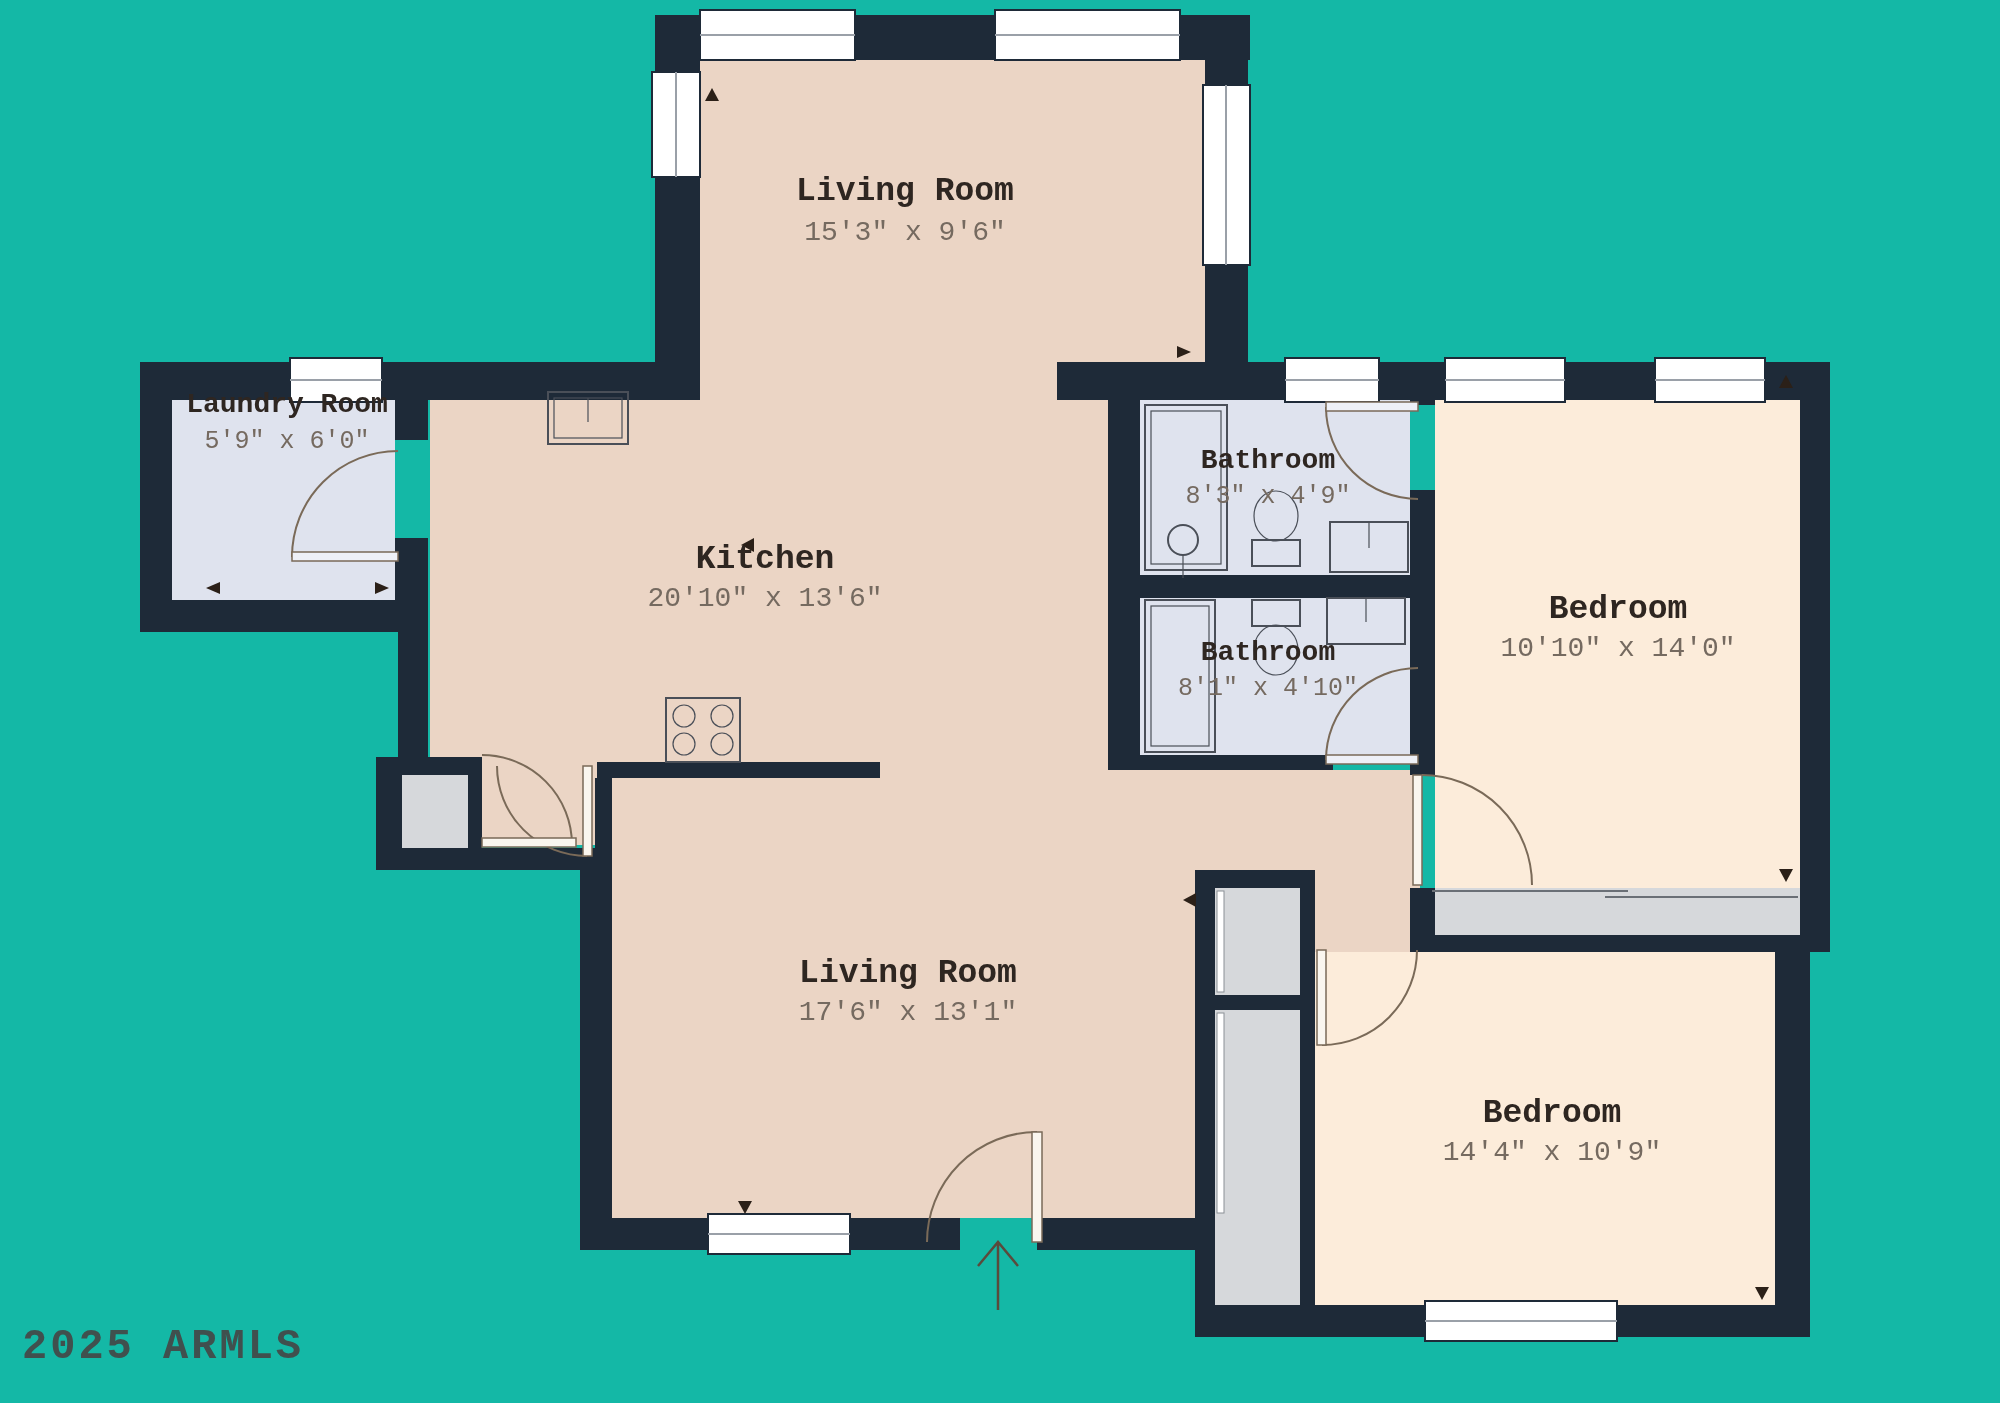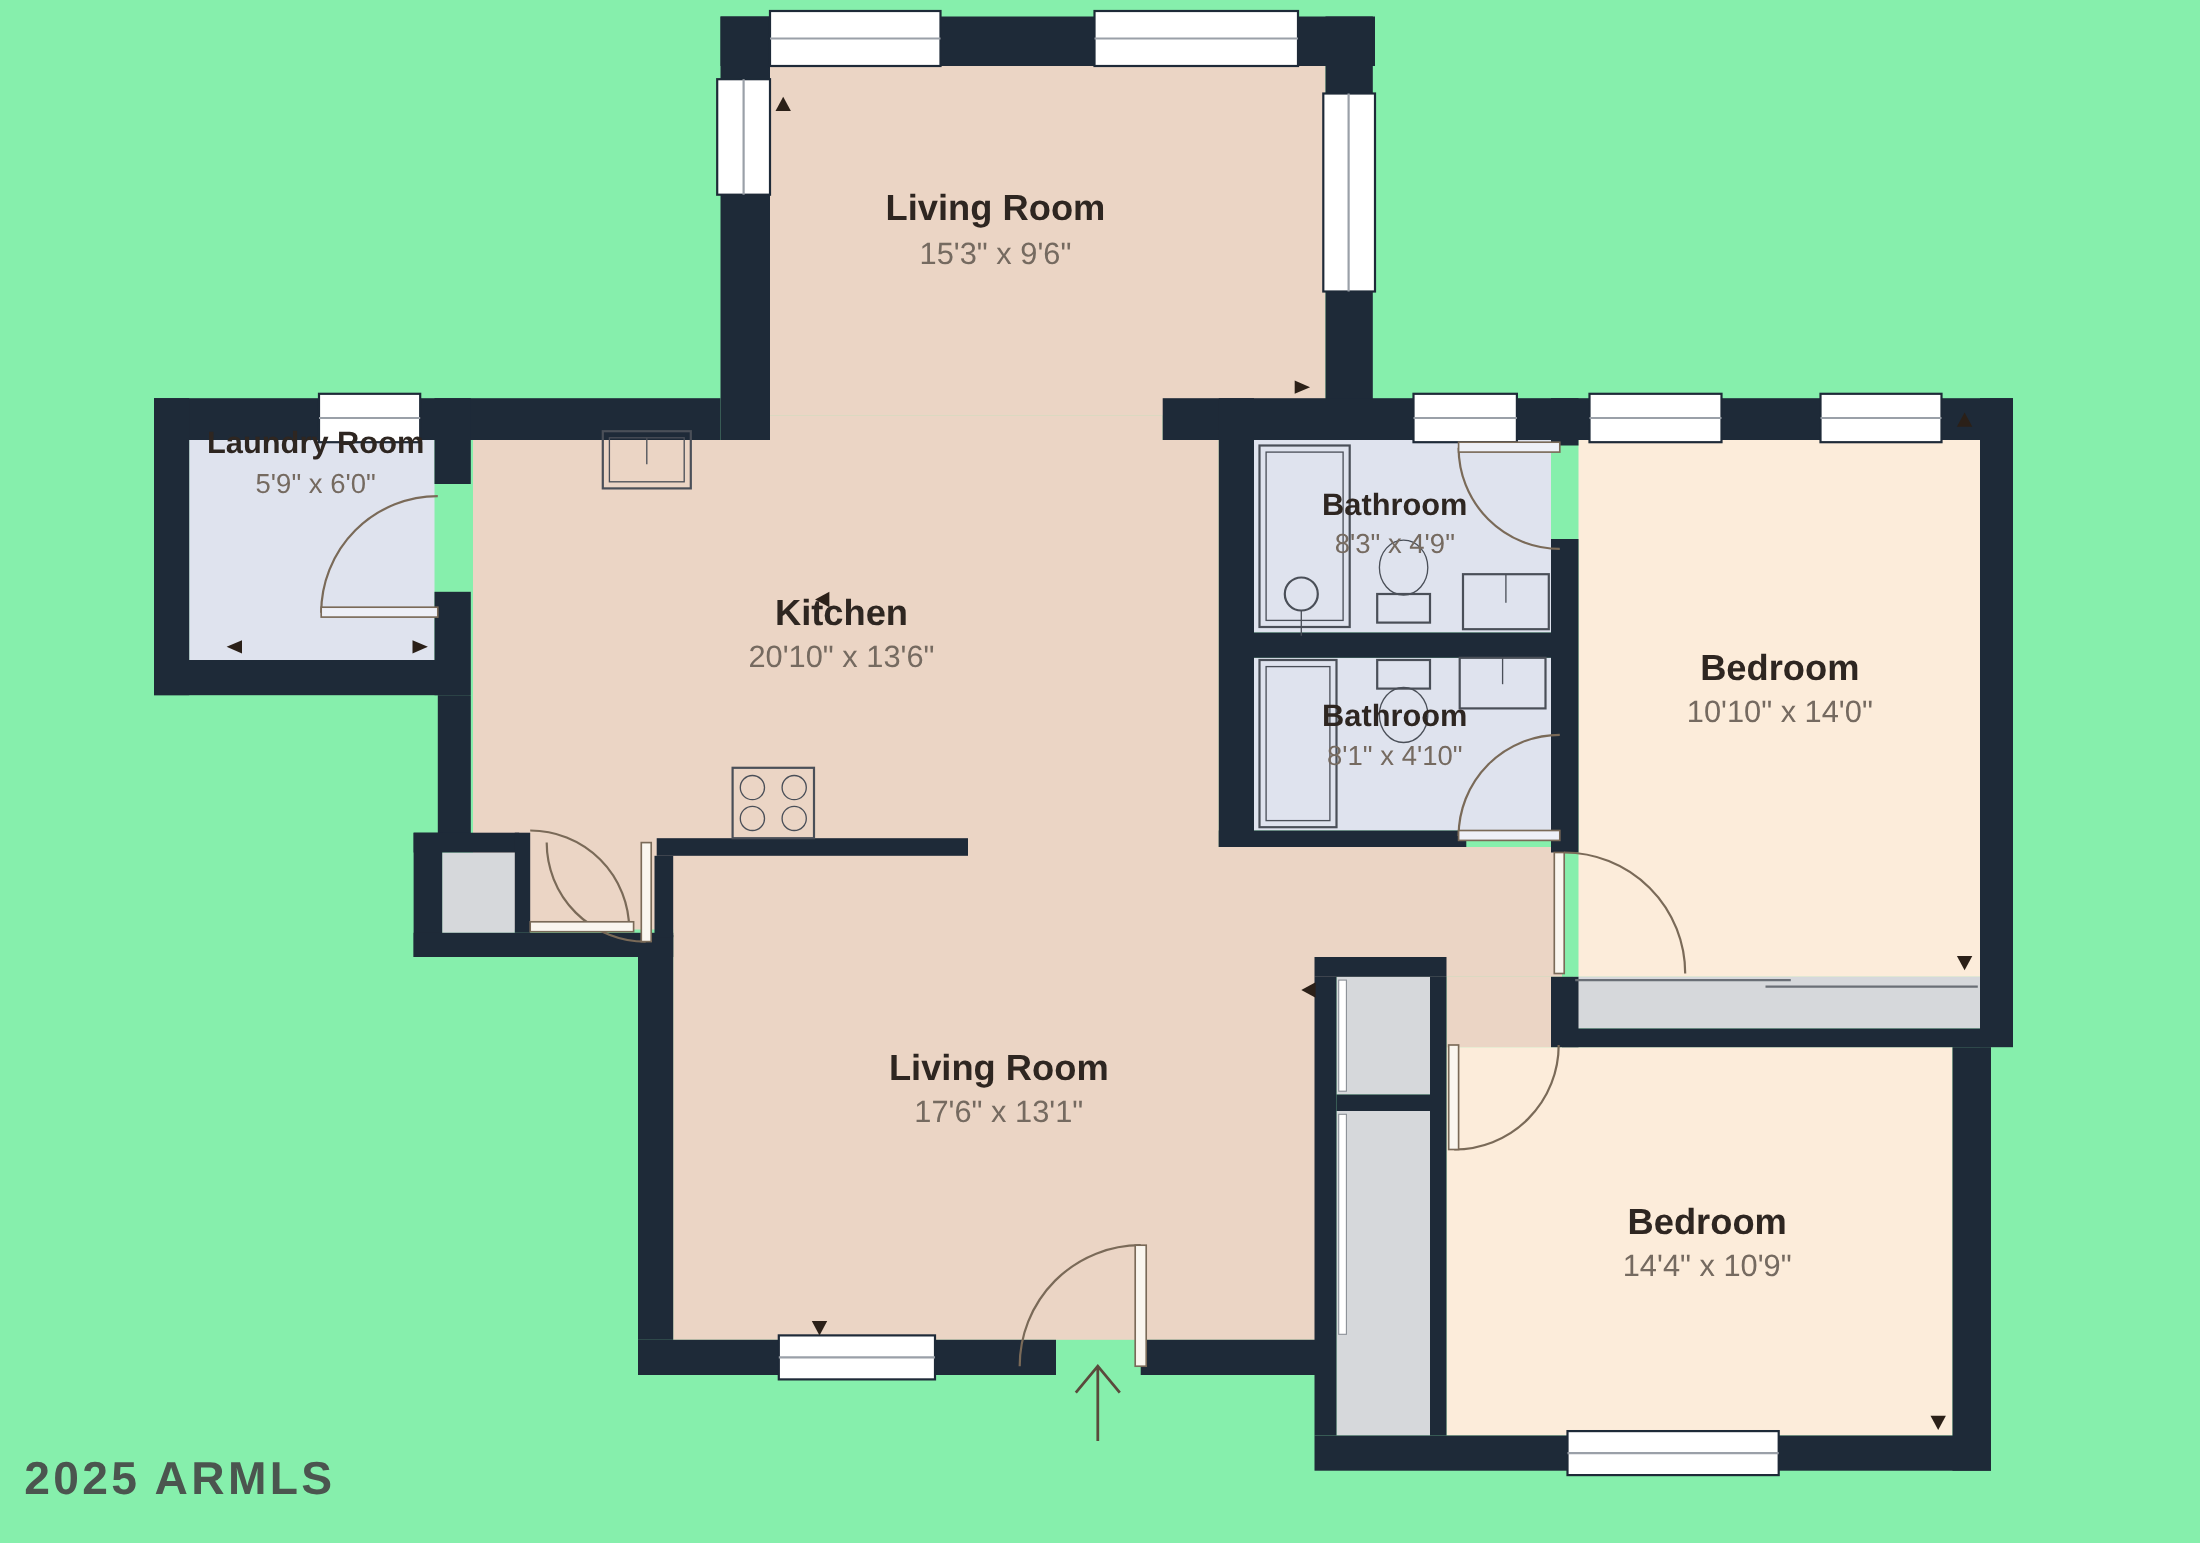--- a/index.html
+++ b/index.html
@@ -1,17 +1,17 @@
 <!DOCTYPE html>
 <html style="--wall: #1e2a38; --floor_main: #ebd5c5; --floor_bedroom: #fcecda; --floor_bath: #dfe3ee; --floor_closet: #d6d8db; --door_line: #7a6a58; --label: #2e2621; --dims: #756a60;"><head>
 <meta charset="utf-8">
 <title>Floor Plan</title>
 <style>
   html,body{margin:0;padding:0;background:#ffffff;}
-  .page{position:relative;width:2000px;height:1403px;background:#86efac;overflow:hidden;font-family:Liberation Sans, sans-serif;}
+  .page{position:relative;width:2000px;height:1403px;background:#14b8a6;overflow:hidden;font-family:Liberation Mono, monospace;}
   svg{display:block;}
   .floor-main{fill:var(--floor_main);}
   .floor-bath{fill:var(--floor_bath);}
   .floor-bedroom{fill:var(--floor_bedroom);}
   .floor-closet{fill:var(--floor_closet);}
   .wall{fill:var(--wall);}
   .win{fill:#ffffff;stroke:var(--wall);stroke-width:2;}
   .win-line{stroke:#9aa0a8;stroke-width:2;fill:none;}
   .door-arc{stroke:var(--door_line);stroke-width:2;fill:none;}
   .door-leaf{fill:#faf6ef;stroke:var(--door_line);stroke-width:1.5;}

